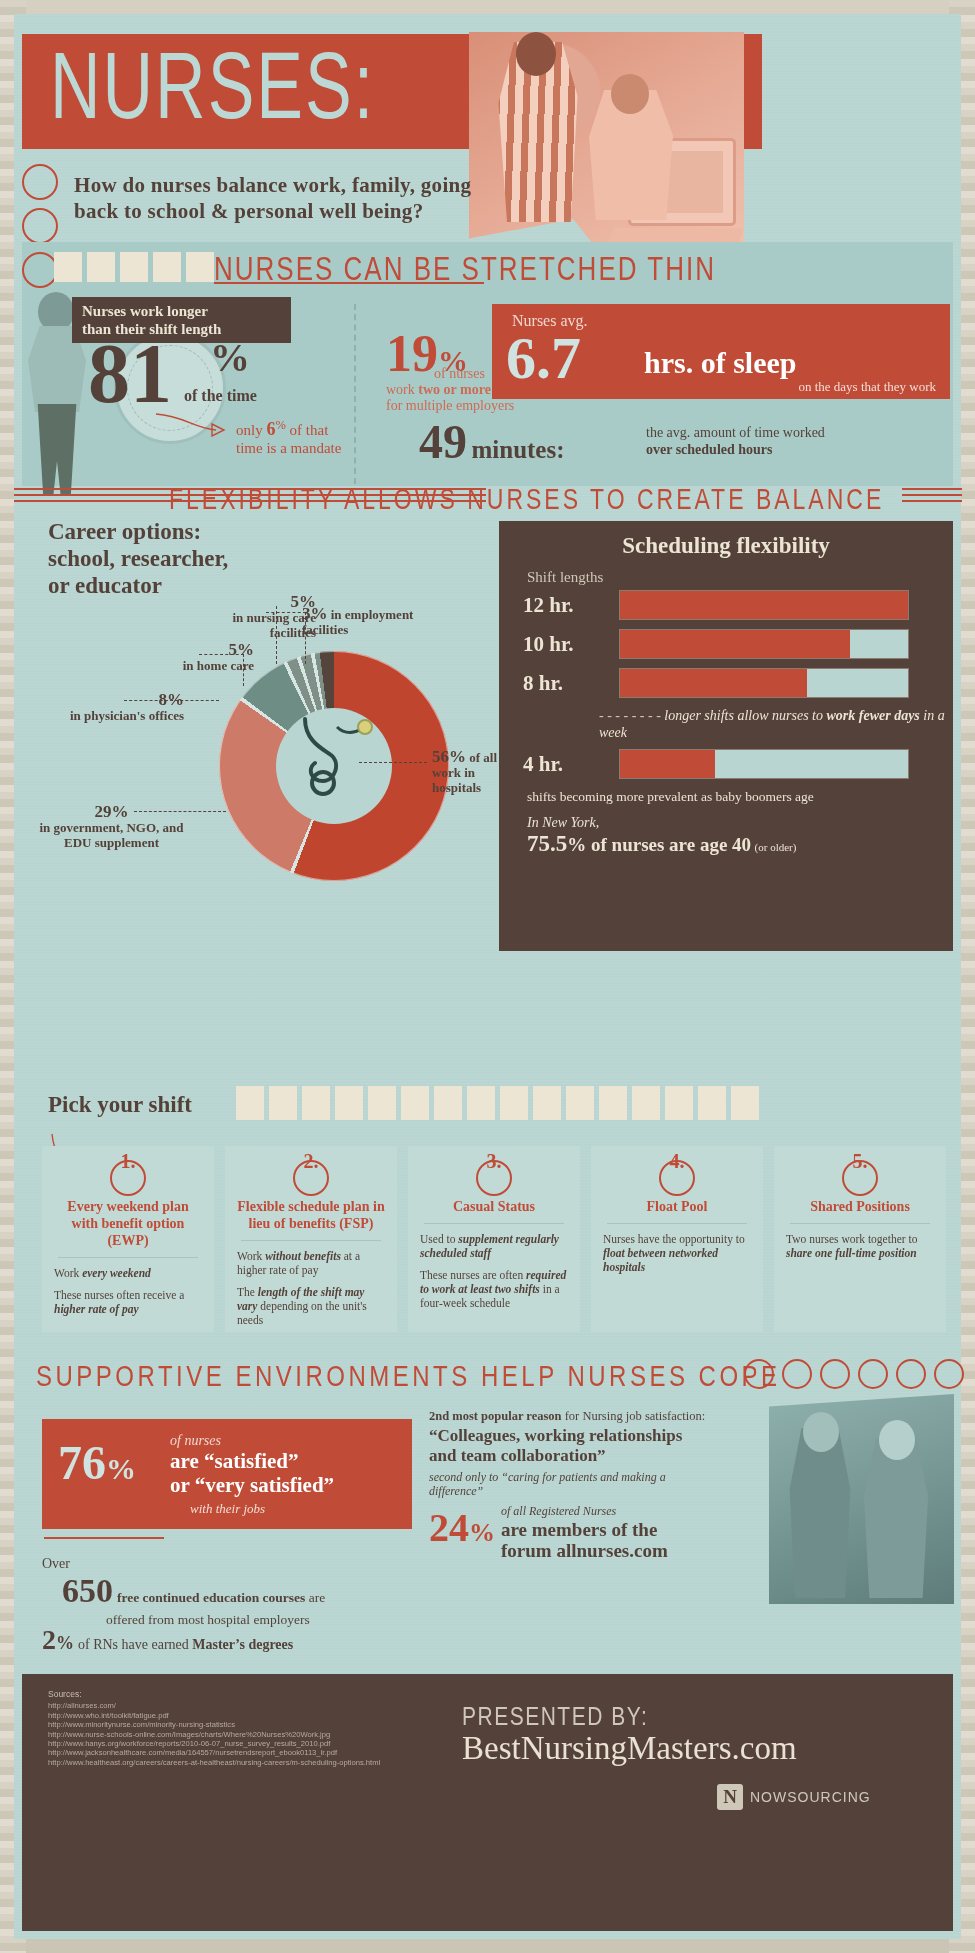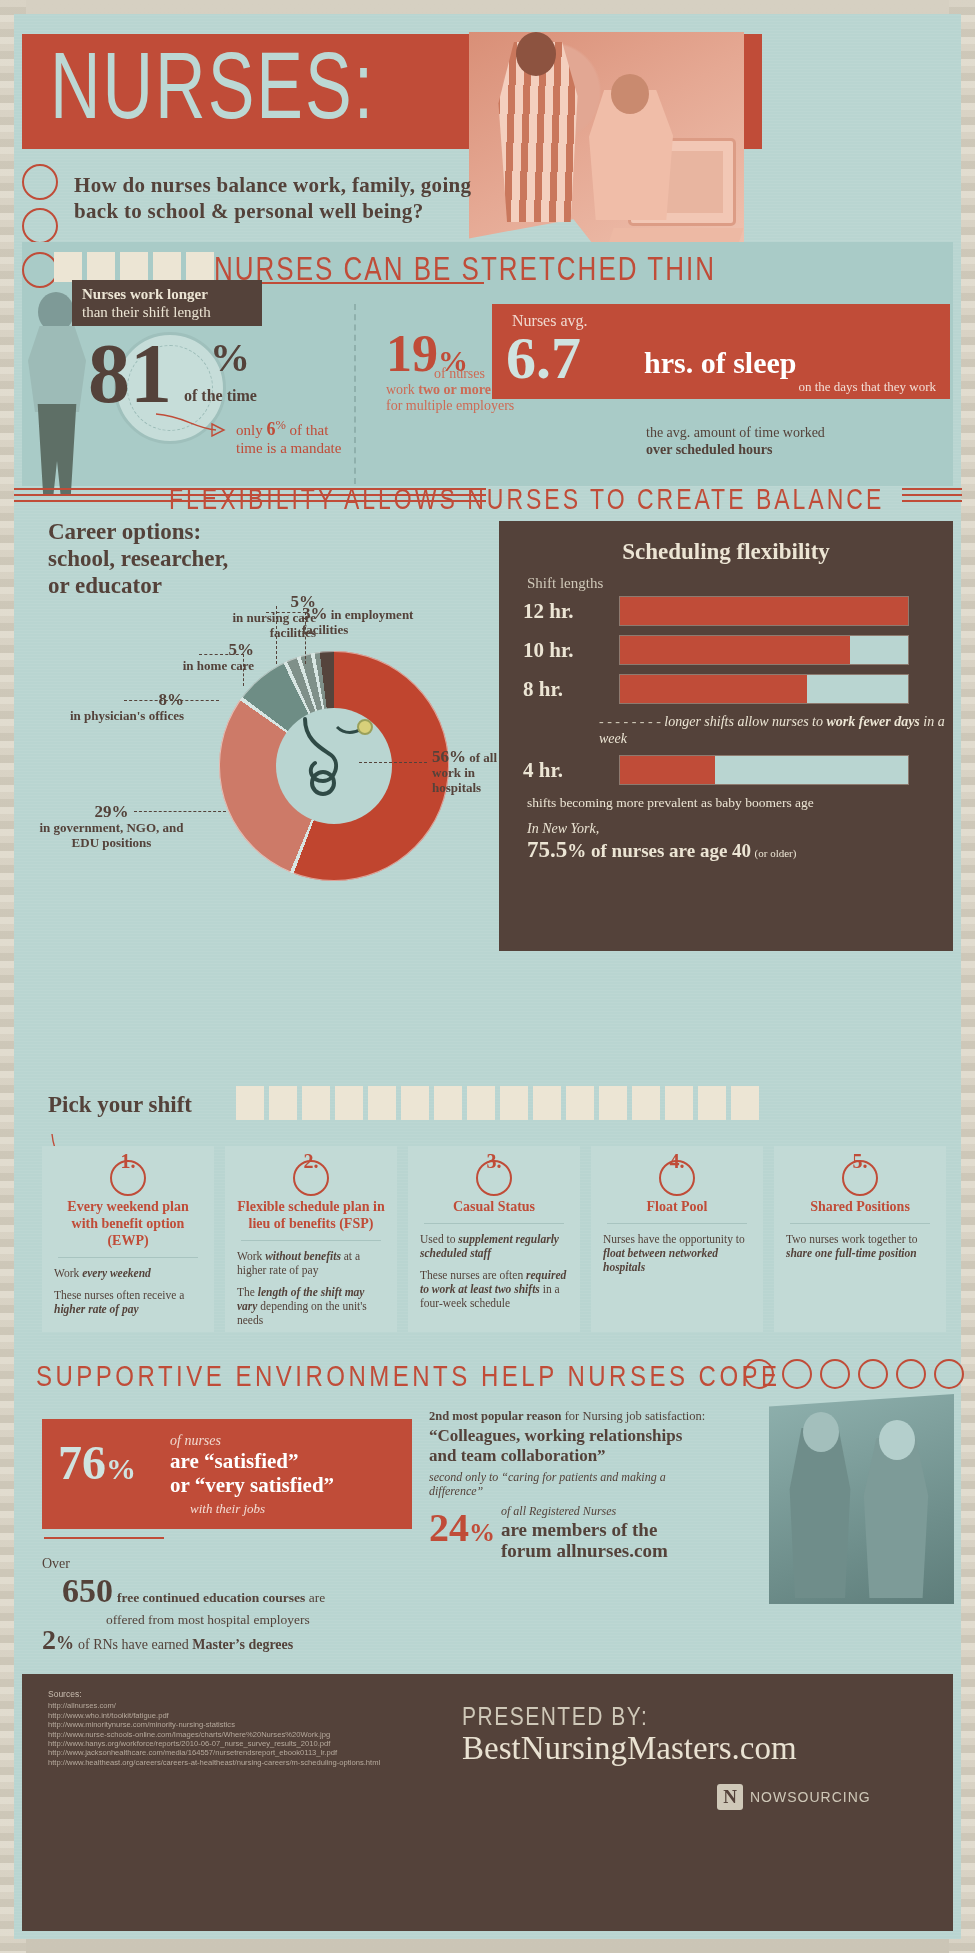--- a/index.html
+++ b/index.html
@@ -117,21 +117,21 @@
   .steth{position:absolute;left:64px;top:60px;width:108px;height:108px;}
   .lead{position:absolute;border-top:1px dashed var(--brown);}
   .lead-v{position:absolute;border-left:1px dashed var(--brown);}
   .plabel{position:absolute;font-family:"Liberation Serif",serif;font-weight:bold;
      color:var(--brown);font-size:13px;line-height:15px;}
   .pnum{font-size:17px;}
 
   
   .sched{position:absolute;left:485px;top:507px;width:454px;height:430px;background:var(--brown);}
   .sched h3{color:var(--cream);font-family:"Liberation Serif",serif;font-size:23px;text-align:center;
-     padding-top:18px;}
+     padding-top:12px;}
   .sched .lbl{color:#cfc8b8;font-family:"Liberation Serif",serif;font-size:15px;margin:10px 0 4px 28px;}
   .brow{display:flex;align-items:center;margin:0 0 9px 24px;gap:34px;}
   .brow .bn{color:var(--cream);font-family:"Liberation Serif",serif;font-weight:bold;font-size:21px;
      width:62px;}
   .btrack{height:30px;width:290px;background:#b9d5d1;border:1px solid #8d7a6f;position:relative;}
   .bfill{position:absolute;left:0;top:0;bottom:0;background:var(--red);}
   .sched .note{color:var(--cream);font-family:"Liberation Serif",serif;font-style:italic;font-size:14px;
      line-height:17px;margin:4px 0 6px 100px;}
   .sched .stat{color:var(--cream);font-family:"Liberation Serif",serif;margin:8px 0 0 28px;font-size:14px;}
   .sched .stat b{font-size:23px;}
@@ -257,21 +257,21 @@
     <div class="sh" style="left:200px;top:240px;">NURSES CAN BE STRETCHED THIN</div>
     <div class="sh-rule" style="left:200px;top:268px;width:270px;"></div>
 
     <div class="figure-nurse">
       <div class="h"></div>
         <div class="b"></div>
         <div class="l"></div>
     </div>
     <div class="clock"></div>
 
-    <div class="labelbox" style="left:58px;top:266px;width:190px;">
+    <div class="labelbox" style="left:58px;top:283px;width:219px;font-weight:bold;">
       <b>Nurses work longer</b><br>
       <span>than their shift length</span>
     </div>
 
     <div class="big-num" style="position:absolute;left:74px;top:318px;font-size:84px;line-height:84px;">
       <span>81</span>
     </div>
     <div class="big-num" style="position:absolute;left:196px;top:320px;font-size:40px;">%</div>
     <div class="big-num" style="position:absolute;left:170px;top:373px;font-size:16px;">of the time</div>
 
@@ -288,20 +288,24 @@
 
     <div style="position:absolute;left:372px;top:310px;">
       <span class="big-num" style="color:var(--red);font-size:52px;">19</span><span class="big-num" style="color:var(--red);font-size:30px;">%</span>
     </div>
     <div style="position:absolute;left:372px;top:352px;width:180px;font-family:'Liberation Serif',serif;font-size:14px;line-height:16px;color:var(--red-lt);">
       <span style="margin-left:48px;display:inline-block">of nurses</span><br>
       <span>work <b>two or more jobs</b></span><br>
       <span>for multiple employers</span>
     </div>
 
+    <div style="position:absolute;left:405px;top:400px;">
+      <span class="big-num" style="font-size:48px;">49</span>
+      <span class="big-num" style="font-size:25px;">minutes:</span>
+    </div>
     <div style="position:absolute;left:632px;top:410px;width:300px;font-family:'Liberation Serif',serif;font-size:14px;line-height:17px;color:var(--brown);">
       <span>the avg. amount of time worked</span><br>
       <b>over scheduled hours</b>
     </div>
 
     <div style="position:absolute;left:478px;top:290px;width:458px;height:95px;background:var(--red);">
       <div style="position:absolute;left:20px;top:8px;color:#f0d9cf;font-family:'Liberation Serif',serif;font-size:16px;">Nurses avg.</div>
       <div style="position:absolute;left:14px;top:20px;color:#cfe3e0;font-family:'Liberation Serif',serif;font-weight:bold;font-size:60px;">6.7</div>
       <div style="position:absolute;left:152px;top:42px;color:#fff;font-family:'Liberation Serif',serif;font-weight:bold;font-size:30px;">hrs. of sleep</div>
       <div style="position:absolute;right:14px;top:75px;color:#f2ded6;font-family:'Liberation Serif',serif;font-size:13px;">on the days that they work</div>
@@ -372,21 +376,21 @@
     <div class="lead-v" style="left:229px;top:640px;height:32px;"></div>
 
     <div class="plabel" style="left:30px;top:678px;width:140px;text-align:right;">
       <span class="pnum">8%</span><br>
       <span>in physician's offices</span>
     </div>
     <div class="lead" style="left:110px;top:686px;width:95px;"></div>
 
     <div class="plabel" style="left:20px;top:790px;width:155px;text-align:center;">
       <span class="pnum">29%</span><br>
-      <span>in government, NGO, and EDU positions</span>
+      <span>in government, NGO, and EDU supplement</span>
     </div>
     <div class="lead" style="left:120px;top:797px;width:92px;"></div>
 
     <div class="plabel" style="left:418px;top:735px;width:120px;">
       <span class="pnum">56%</span> of all RN's<br>
       <span>work in</span><br>
       <span>hospitals</span>
     </div>
     <div class="lead" style="left:345px;top:748px;width:68px;"></div>
 

